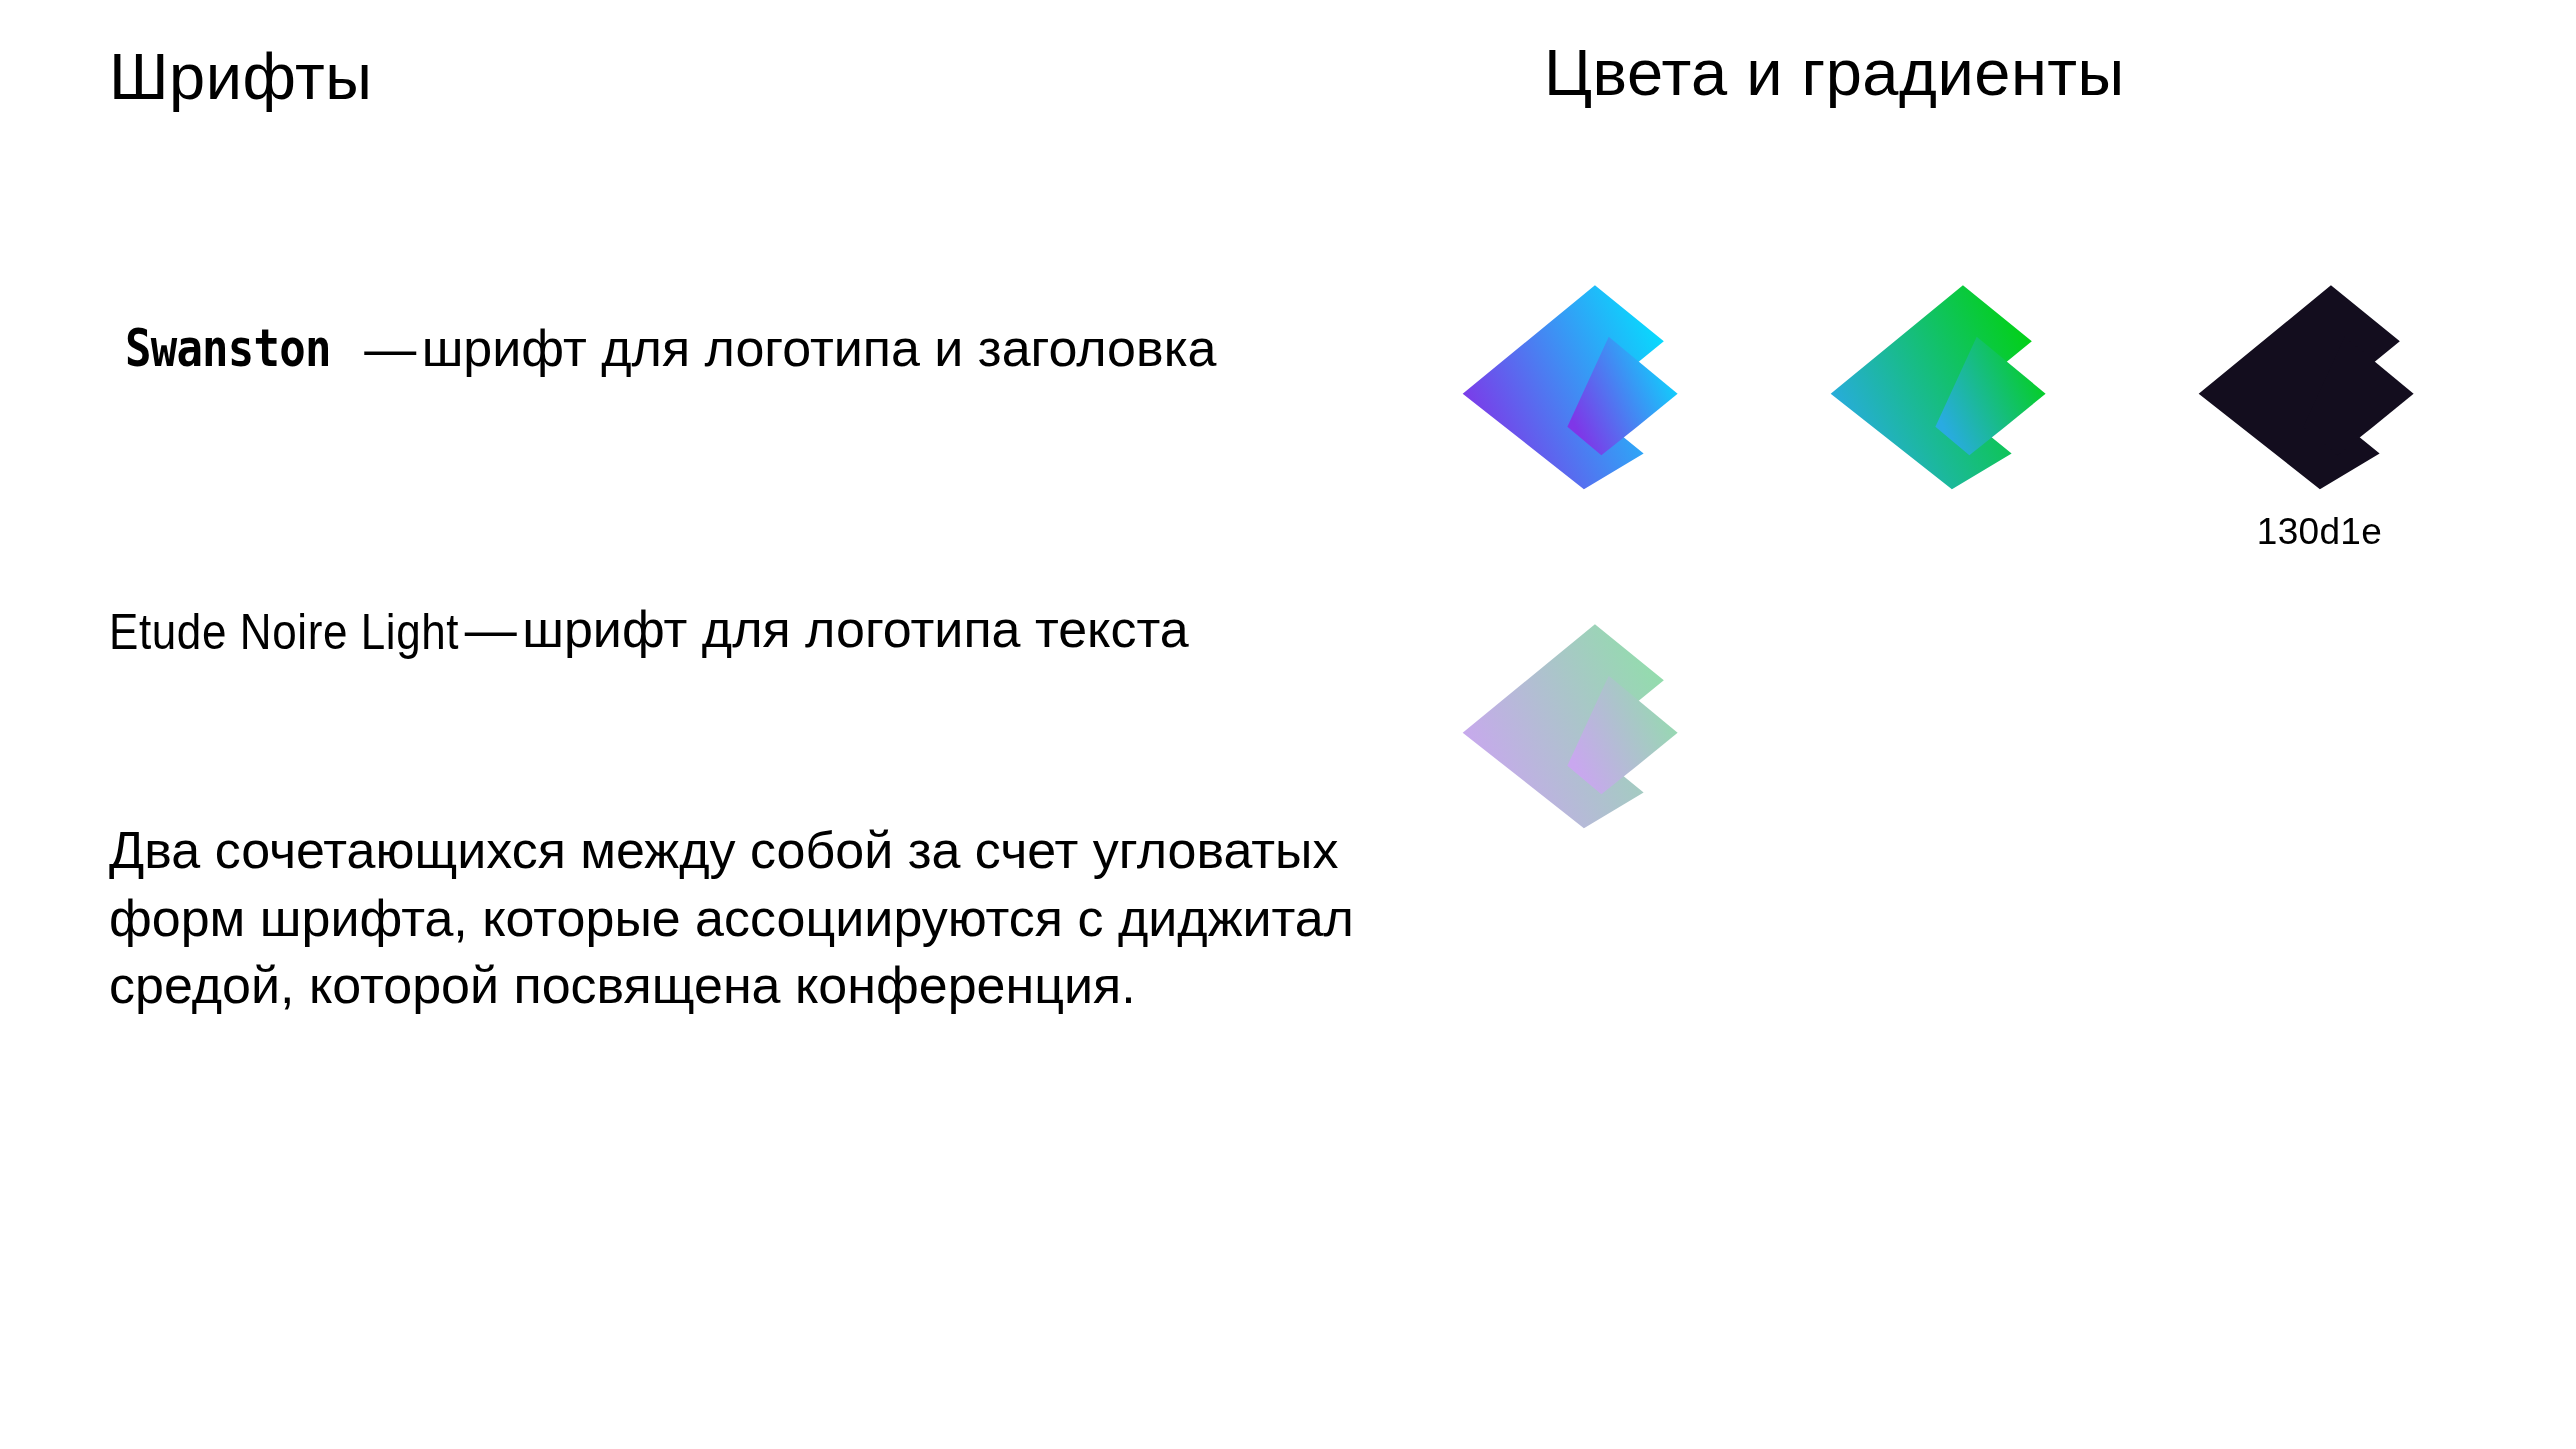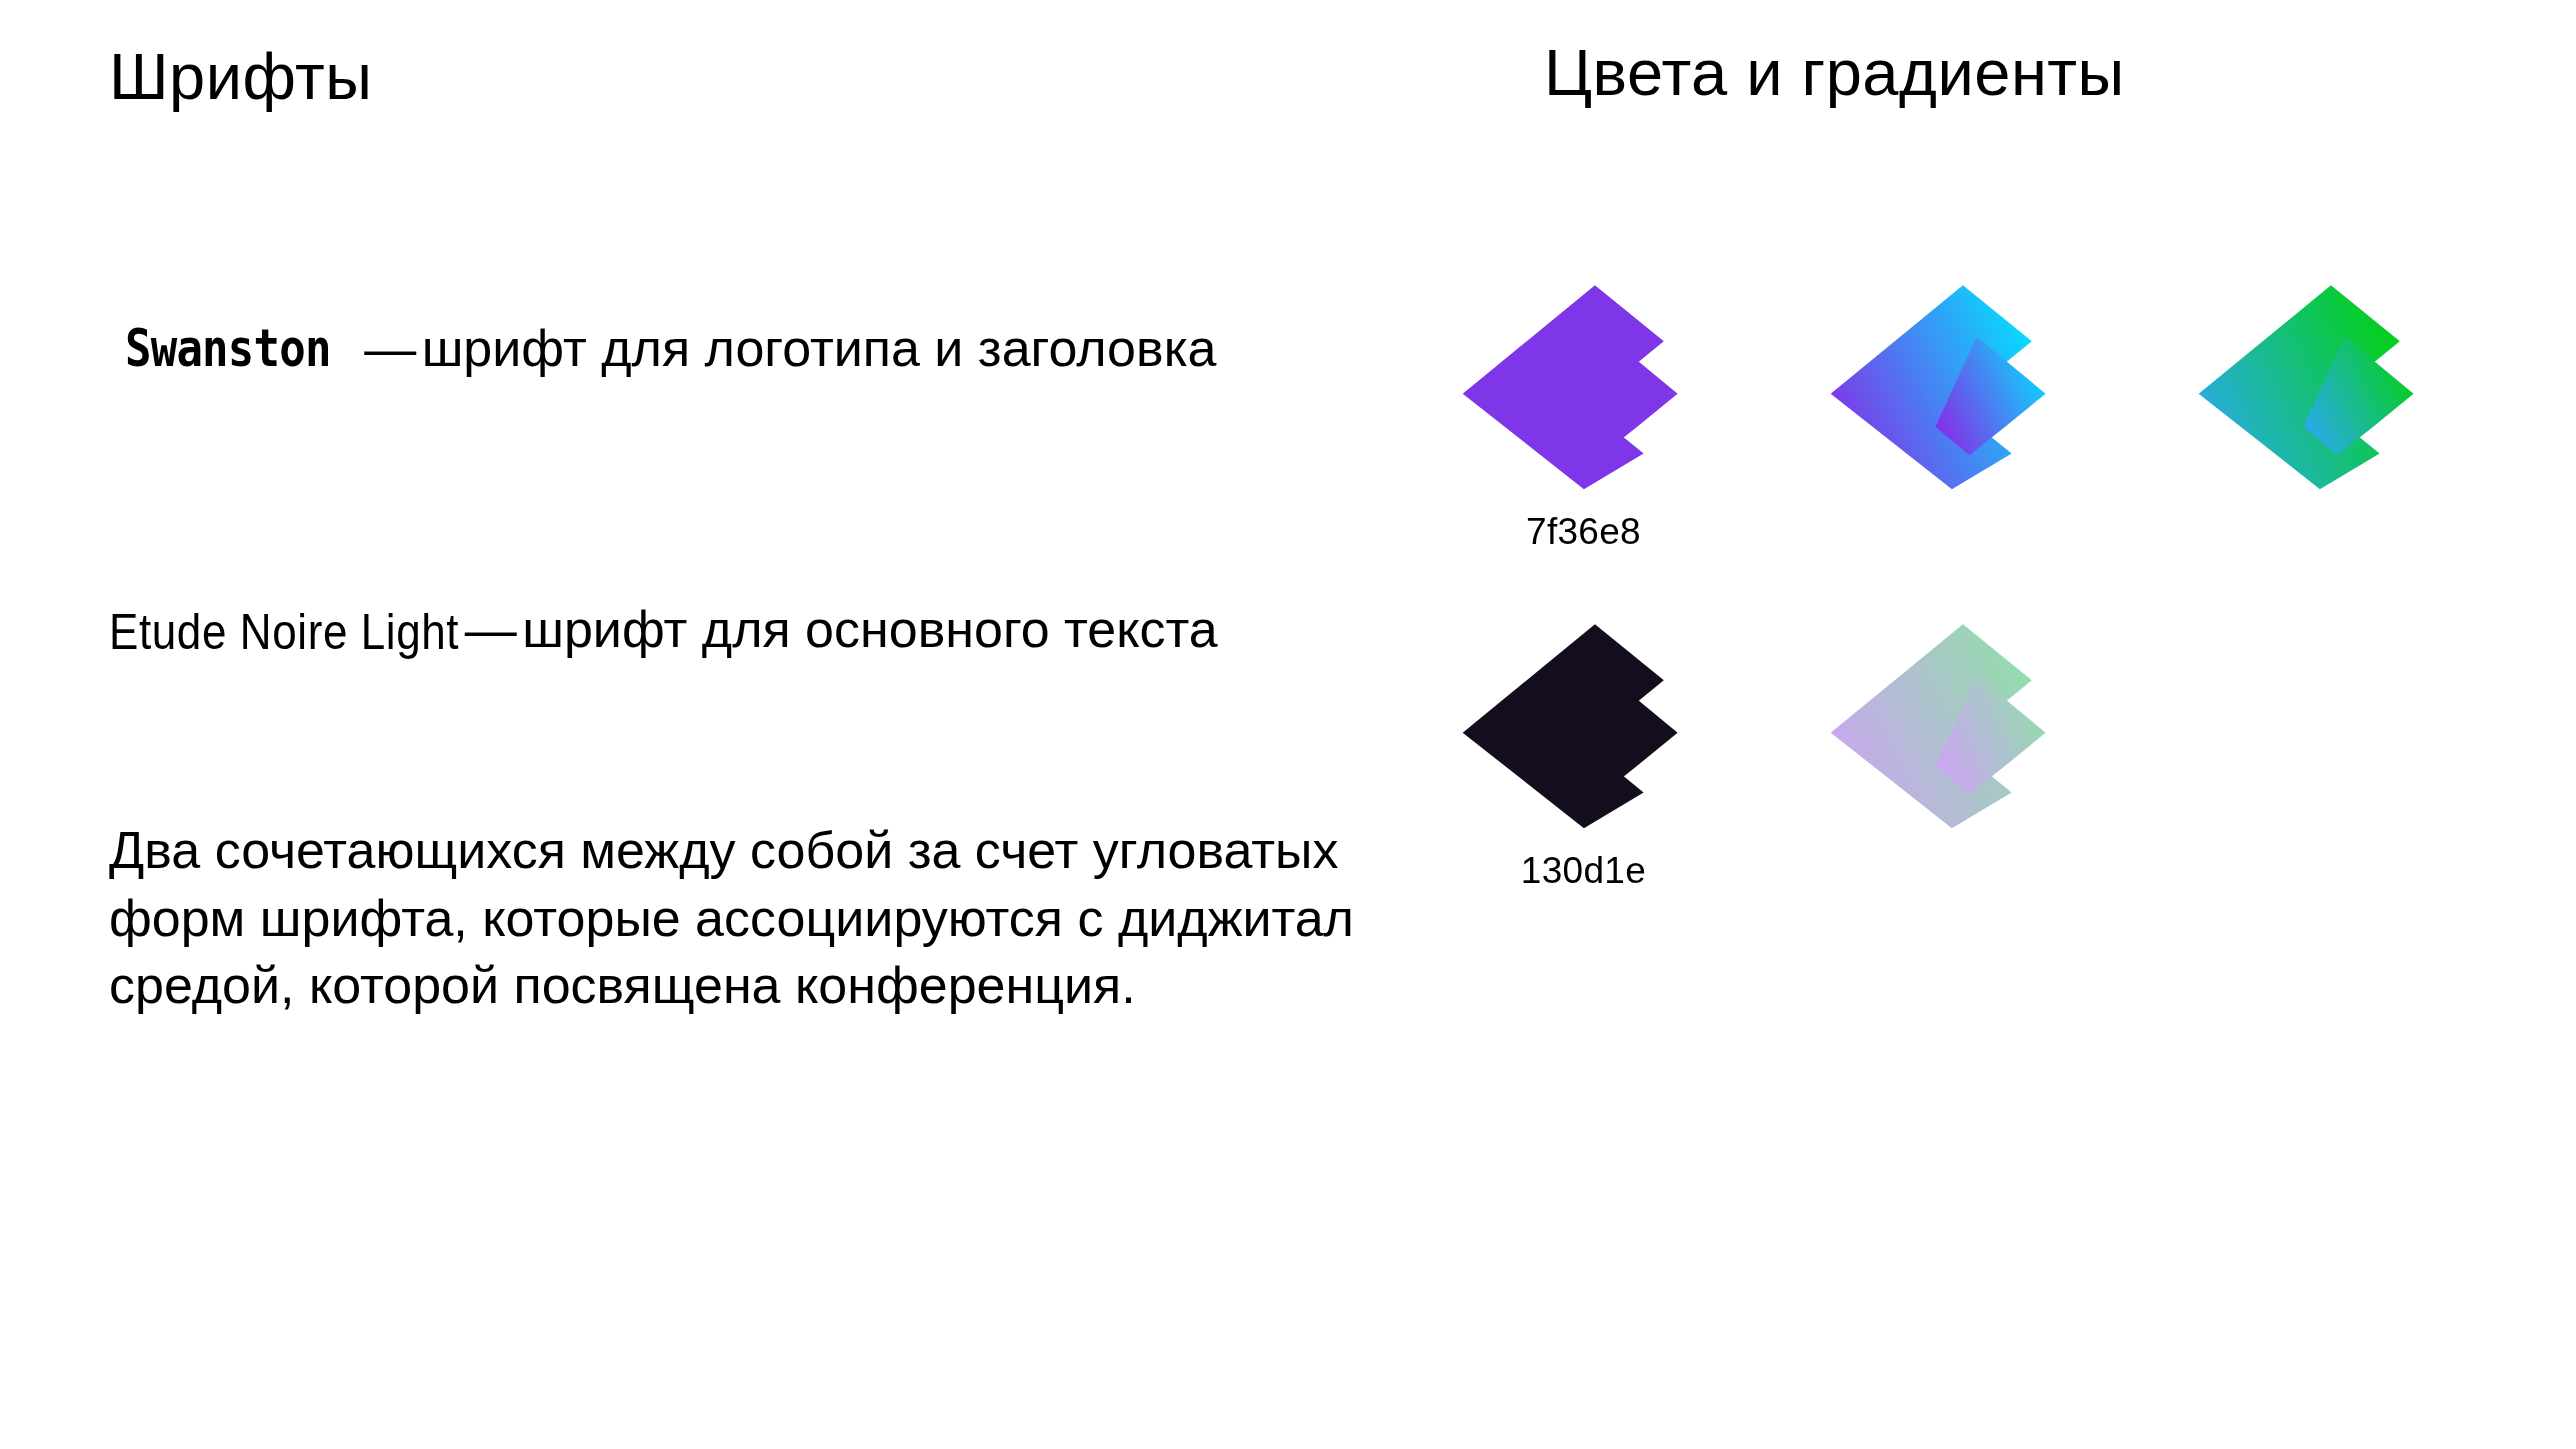--- a/index.html
+++ b/index.html
@@ -133,41 +133,32 @@
 
 <div class="left-col">
 
   <div class="section-title" id="fonts-title">Шрифты</div>
 
   <div class="font-line" id="font-logo-line">
     <span class="face-swanston">Swanston</span><span class="dash">—</span><span>шрифт для логотипа и заголовка</span>
   </div>
 
   <div class="font-line" id="font-body-line">
-    <span class="face-etude">Etude Noire Light</span><span class="dash">—</span><span>шрифт для основного текста</span>
+    <span class="face-etude">Etude Noire Light</span><span class="dash">—</span><span>шрифт для логотипа текста</span>
   </div>
 
   <div class="font-line" id="font-reason-para">Два сочетающихся между собой за счет угловатых форм шрифта, которые ассоциируются с диджитал средой, которой посвящена конференция.</div>
 </div>
 
 <div class="right-col">
 
   <div class="section-title" id="colors-title">Цвета и градиенты</div>
 
   <div class="swatch-grid">
 
-      <div class="swatch">
-        <div class="swatch-mark">
-          <svg viewBox="0 0 270 236">
-            <path d="M 4 128 L 148 10 L 223 71 L 137 141 L 201 193 L 136 232 Z" fill="#7f36e8"></path>
-            <path d="M 163 66 L 238 128 L 194 164 L 155 195 L 118 164 Z" fill="#7f36e8"></path>
-          </svg>
-        </div>
-        <div class="swatch-label">7f36e8</div>
-      </div>
       <div class="swatch">
         <div class="swatch-mark">
           <svg viewBox="0 0 270 236">
             <defs>
               <linearGradient id="grad2" x1="0%" y1="62%" x2="100%" y2="12%">
                 <stop offset="0%" stop-color="#7f36e8"></stop>
                 <stop offset="100%" stop-color="#00e5ff"></stop>
               </linearGradient>
             </defs>
             <path d="M 4 128 L 148 10 L 223 71 L 137 141 L 201 193 L 136 232 Z" fill="url(#grad2)"></path>

